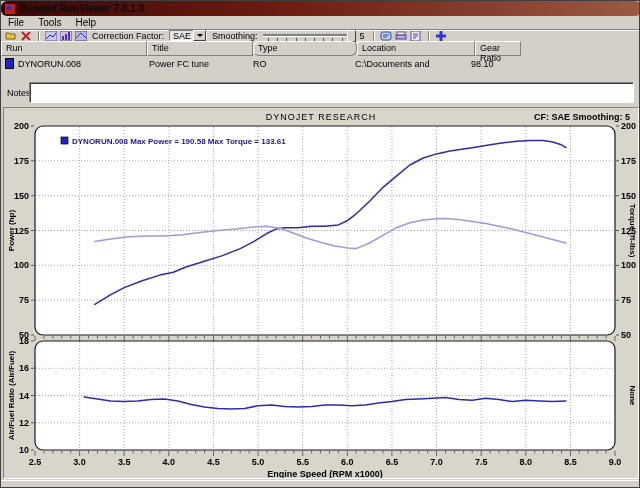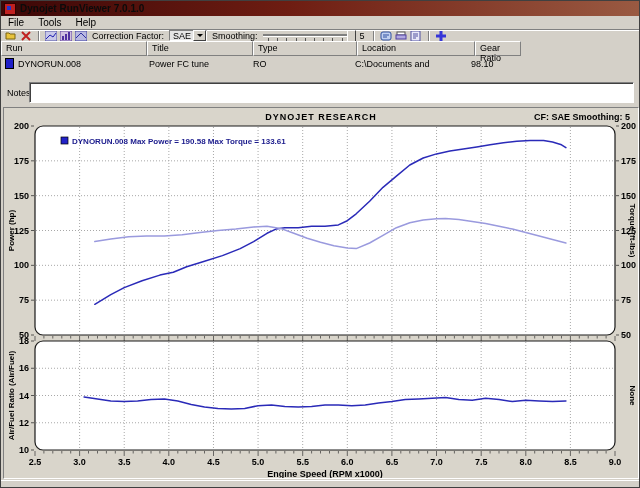--- a/index.html
+++ b/index.html
@@ -2,21 +2,21 @@
 <html><head>
 <meta charset="utf-8">
 <style>
   html,body{margin:0;padding:0;background:#777;}
   #window{position:relative;width:640px;height:488px;background:#d4d0c8;
     font-family:"Liberation Sans",sans-serif;font-size:11px;color:#000;overflow:hidden;
     border:1px solid #404040;box-sizing:border-box;}
   
   #titlebar{position:absolute;left:0;top:0;width:640px;height:15px;
     background:linear-gradient(90deg,#3c0707 0%,#6e1d12 45%,#9a5a42 100%);
-    display:flex;align-items:center;padding-left:3px;box-sizing:border-box;}
+    display:flex;align-items:center;padding-left:3px;box-sizing:border-box;border-radius:6px;}
   #titlebar .title-text{font-weight:bold;font-size:10px;color:#0b0b0b;margin-left:4px;}
   .app-icon{width:10px;height:10px;position:relative;background:#c02020;border:1px solid #300;}
   .app-icon:after{content:"";position:absolute;left:2px;top:2px;width:4px;height:4px;background:#2233cc;}
   
   #menubar{position:absolute;left:0;top:15px;width:640px;height:13px;display:flex;gap:0;
     align-items:center;border-bottom:1px solid #fff;}
   #menubar span{padding:8px 7px;font-size:10px;}
   
   #toolbar{position:absolute;left:0;top:28px;width:640px;height:12px;display:flex;align-items:center;
     border-top:1px solid #808080;box-shadow:inset 0 1px 0 #fff;padding:0 4px;box-sizing:border-box;gap:3px;}
@@ -32,33 +32,33 @@
   .slider .groove{position:absolute;left:0;right:0;top:4px;height:2px;background:#808080;box-shadow:0 1px 0 #fff;}
   .slider .tick{position:absolute;top:8px;width:1px;height:3px;background:#555;}
   .slider .thumb{position:absolute;top:0;width:7px;height:10px;background:#d4d0c8;
     border:1px solid;border-color:#fff #404040 #404040 #fff;}
   
   #runtable{position:absolute;left:0;top:40px;width:520px;}
   .tr{display:flex;}
   .th{background:#d4d0c8;border:1px solid;border-color:#fff #808080 #808080 #fff;
     font-size:9px;padding:1px 4px;height:11px;box-sizing:content-box;}
   .td{font-size:9px;padding:2px 4px;height:11px;display:flex;align-items:center;gap:4px;}
-  .c-run{width:136px;} .c-title{width:96px;} .c-type{width:94px;} .c-loc{width:108px;} .c-gear{flex:1;}
+  .c-run{width:136px;} .c-title{width:96px;} .c-type{width:94px;border-radius:6px;} .c-loc{width:108px;} .c-gear{flex:1;}
   .run-swatch{width:7px;height:9px;background:#2020c8;border:1px solid #000;flex:0 0 auto;}
   
   #notes-row{position:absolute;left:0;top:80px;width:640px;height:24px;}
   #notes-label{position:absolute;left:6px;top:7px;font-size:9px;}
   #notes-input{position:absolute;left:28px;top:1px;width:605px;height:21px;background:#fff;
     border:1px solid;border-color:#808080 #fff #fff #808080;box-shadow:inset 1px 1px 0 #404040;
     font-family:"Liberation Sans",sans-serif;font-size:10px;resize:none;box-sizing:border-box;}
   
   #chart-panel{position:absolute;left:2px;top:106px;width:636px;height:372px;
     background:#d9d5cb;border:1px solid;border-color:#808080 #fff #fff #808080;box-sizing:border-box;}
   #chart-header-center{position:absolute;left:0;top:4px;width:100%;text-align:center;
-    font-size:9px;font-weight:bold;letter-spacing:1px;}
+    font-size:9px;font-weight:normal;letter-spacing:1px;}
   #chart-header-right{position:absolute;right:8px;top:4px;font-size:9px;font-weight:bold;}
   #chart-svg{position:absolute;left:0;top:0;width:634px;height:370px;}
   
   #statusbar{position:absolute;left:0;top:479px;width:640px;height:9px;border-top:1px solid #fff;}
 </style>
 </head>
 <body>
 
 <div id="window">
 

